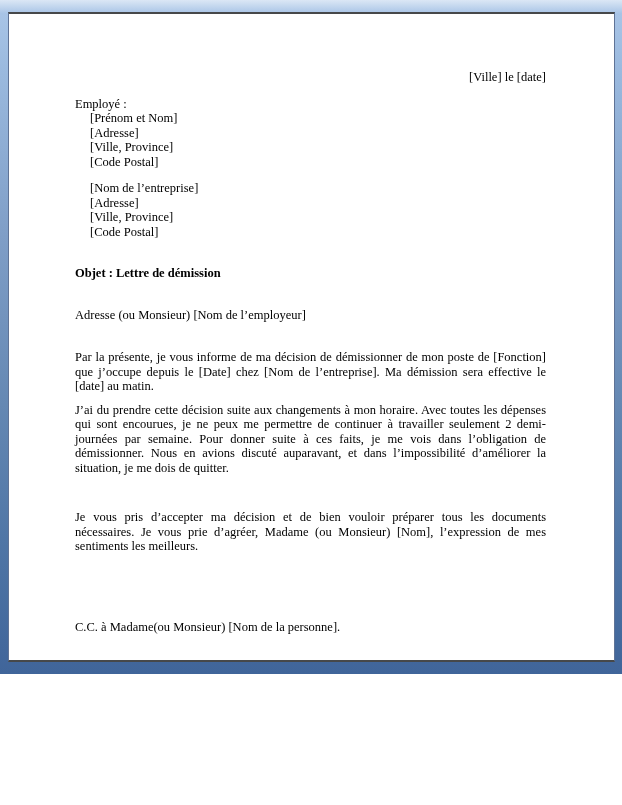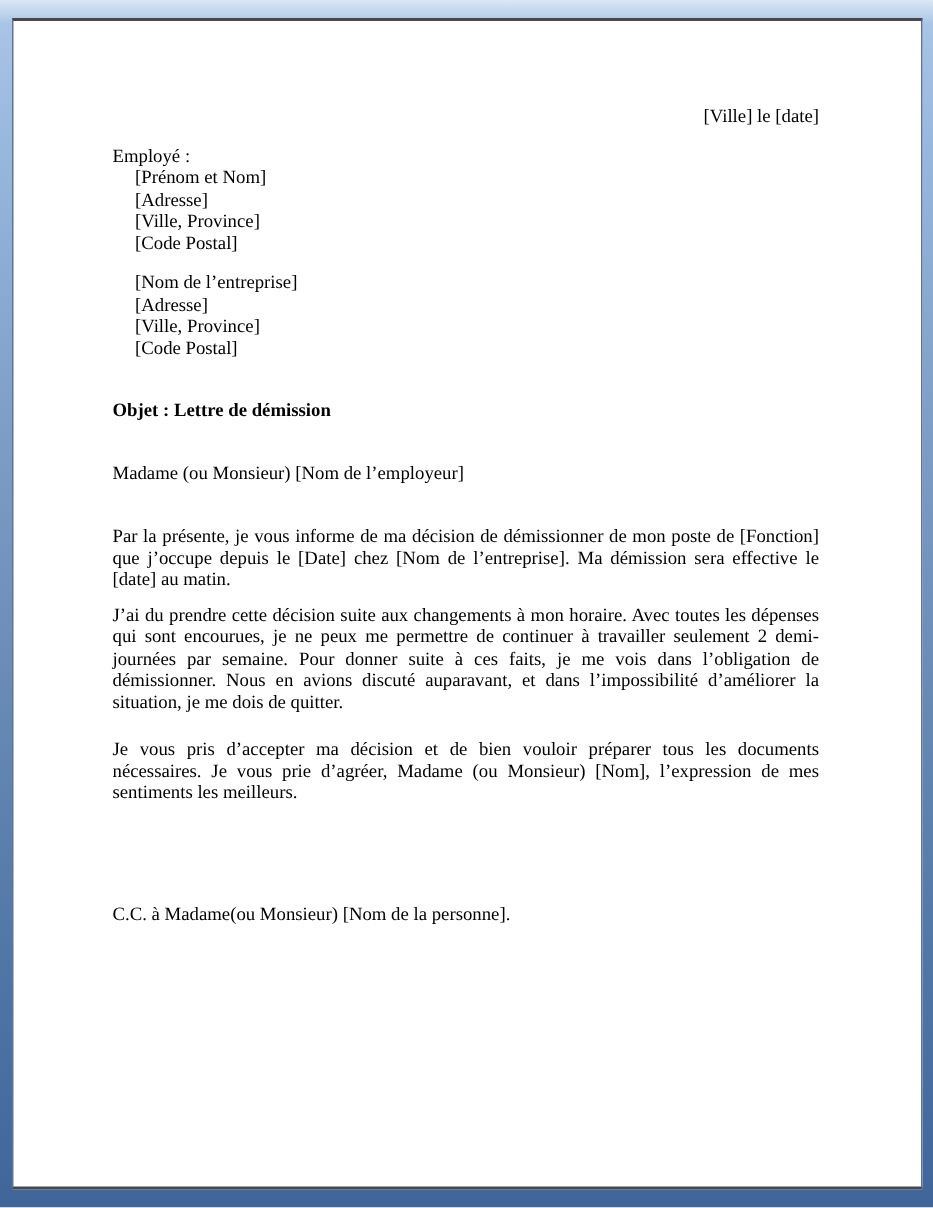--- a/index.html
+++ b/index.html
@@ -3,21 +3,21 @@
 <meta charset="utf-8">
 <style>
   html, body {
     margin: 0;
     padding: 0;
     background: #ffffff;
   }
   .frame {
     position: relative;
     width: 622px;
-    height: 805px;
+    height: 674px;
     box-sizing: border-box;
     background: linear-gradient(180deg,
       #dbe7f5 0%,
       #a8c4e6 2%,
       #9bbadf 10%,
       #7f9ec7 35%,
       #6588b3 60%,
       #5076a6 80%,
       #40659a 100%);
     overflow: hidden;
@@ -60,21 +60,21 @@
     font-weight: bold;
   }
   .salutation-line {
     margin-top: 27px;
   }
   .para {
     text-align: justify;
   }
   .para-1 { margin-top: 28px; }
   .para-2 { margin-top: 9px; }
-  .para-3 { margin-top: 17px; }
+  .para-3 { margin-top: 35px; }
   .signature-block {
     margin-top: 60px;
   }
   .cc-line {
     margin-top: 66px;
   }
 </style>
 </head>
 <body>
 
@@ -94,21 +94,21 @@
 
       <div class="addr-block">
         <div class="addr-line">[Nom de l’entreprise]</div>
         <div class="addr-line">[Adresse]</div>
         <div class="addr-line">[Ville, Province]</div>
         <div class="addr-line">[Code Postal]</div>
       </div>
 
       <div class="subject-line">Objet : Lettre de démission</div>
 
-      <div class="salutation-line">Madame (ou Monsieur) [Nom de l’employeur]</div>
+      <div class="salutation-line">Adresse (ou Monsieur) [Nom de l’employeur]</div>
 
       <div class="para para-1">Par la présente, je vous informe de ma décision de démissionner de mon poste de [Fonction] que j’occupe depuis le [Date] chez [Nom de l’entreprise]. Ma démission sera effective le [date] au matin.</div>
       <div class="para para-2">J’ai du prendre cette décision suite aux changements à mon horaire. Avec toutes les dépenses qui sont encourues, je ne peux me permettre de continuer à travailler seulement 2 demi-journées par semaine. Pour donner suite à ces faits, je me vois dans l’obligation de démissionner. Nous en avions discuté auparavant, et dans l’impossibilité d’améliorer la situation, je me dois de quitter.</div>
       <div class="para para-3">Je vous pris d’accepter ma décision et de bien vouloir préparer tous les documents nécessaires. Je vous prie d’agréer, Madame (ou Monsieur) [Nom], l’expression de mes sentiments les meilleurs.</div>
 
       <div class="signature-block">
       </div>
 
       <div class="cc-line">C.C. à Madame(ou Monsieur) [Nom de la personne].</div>
 

